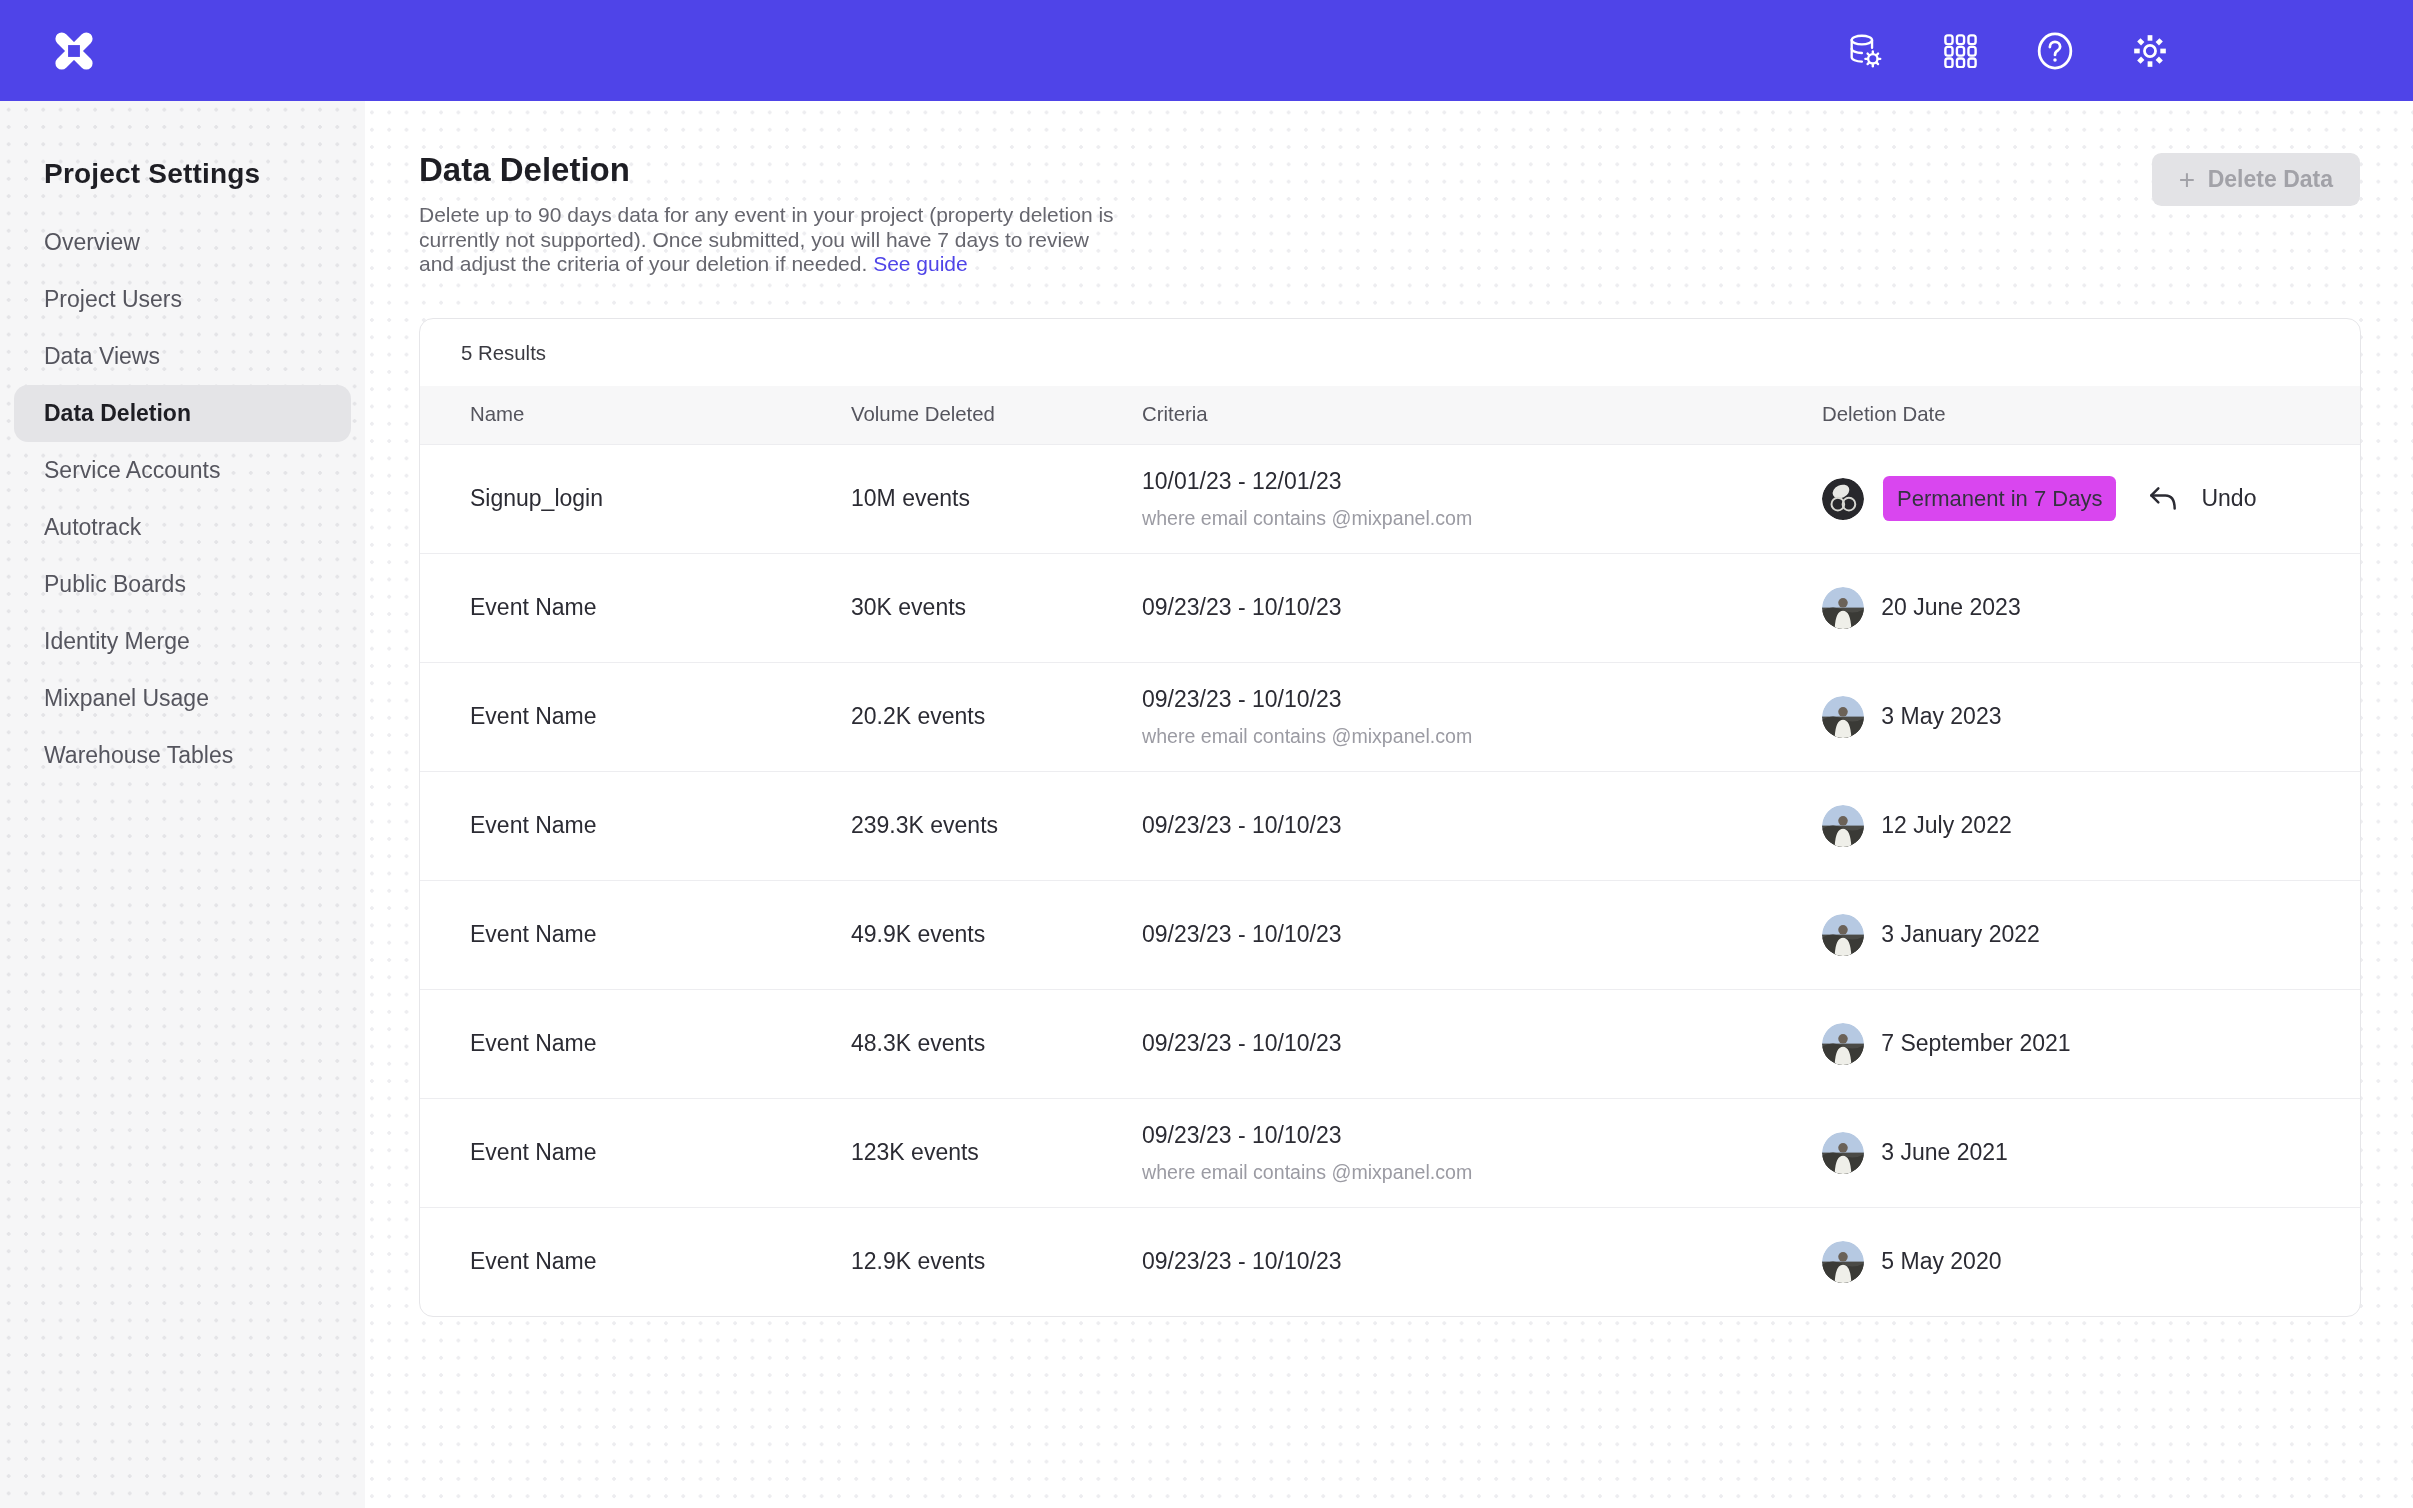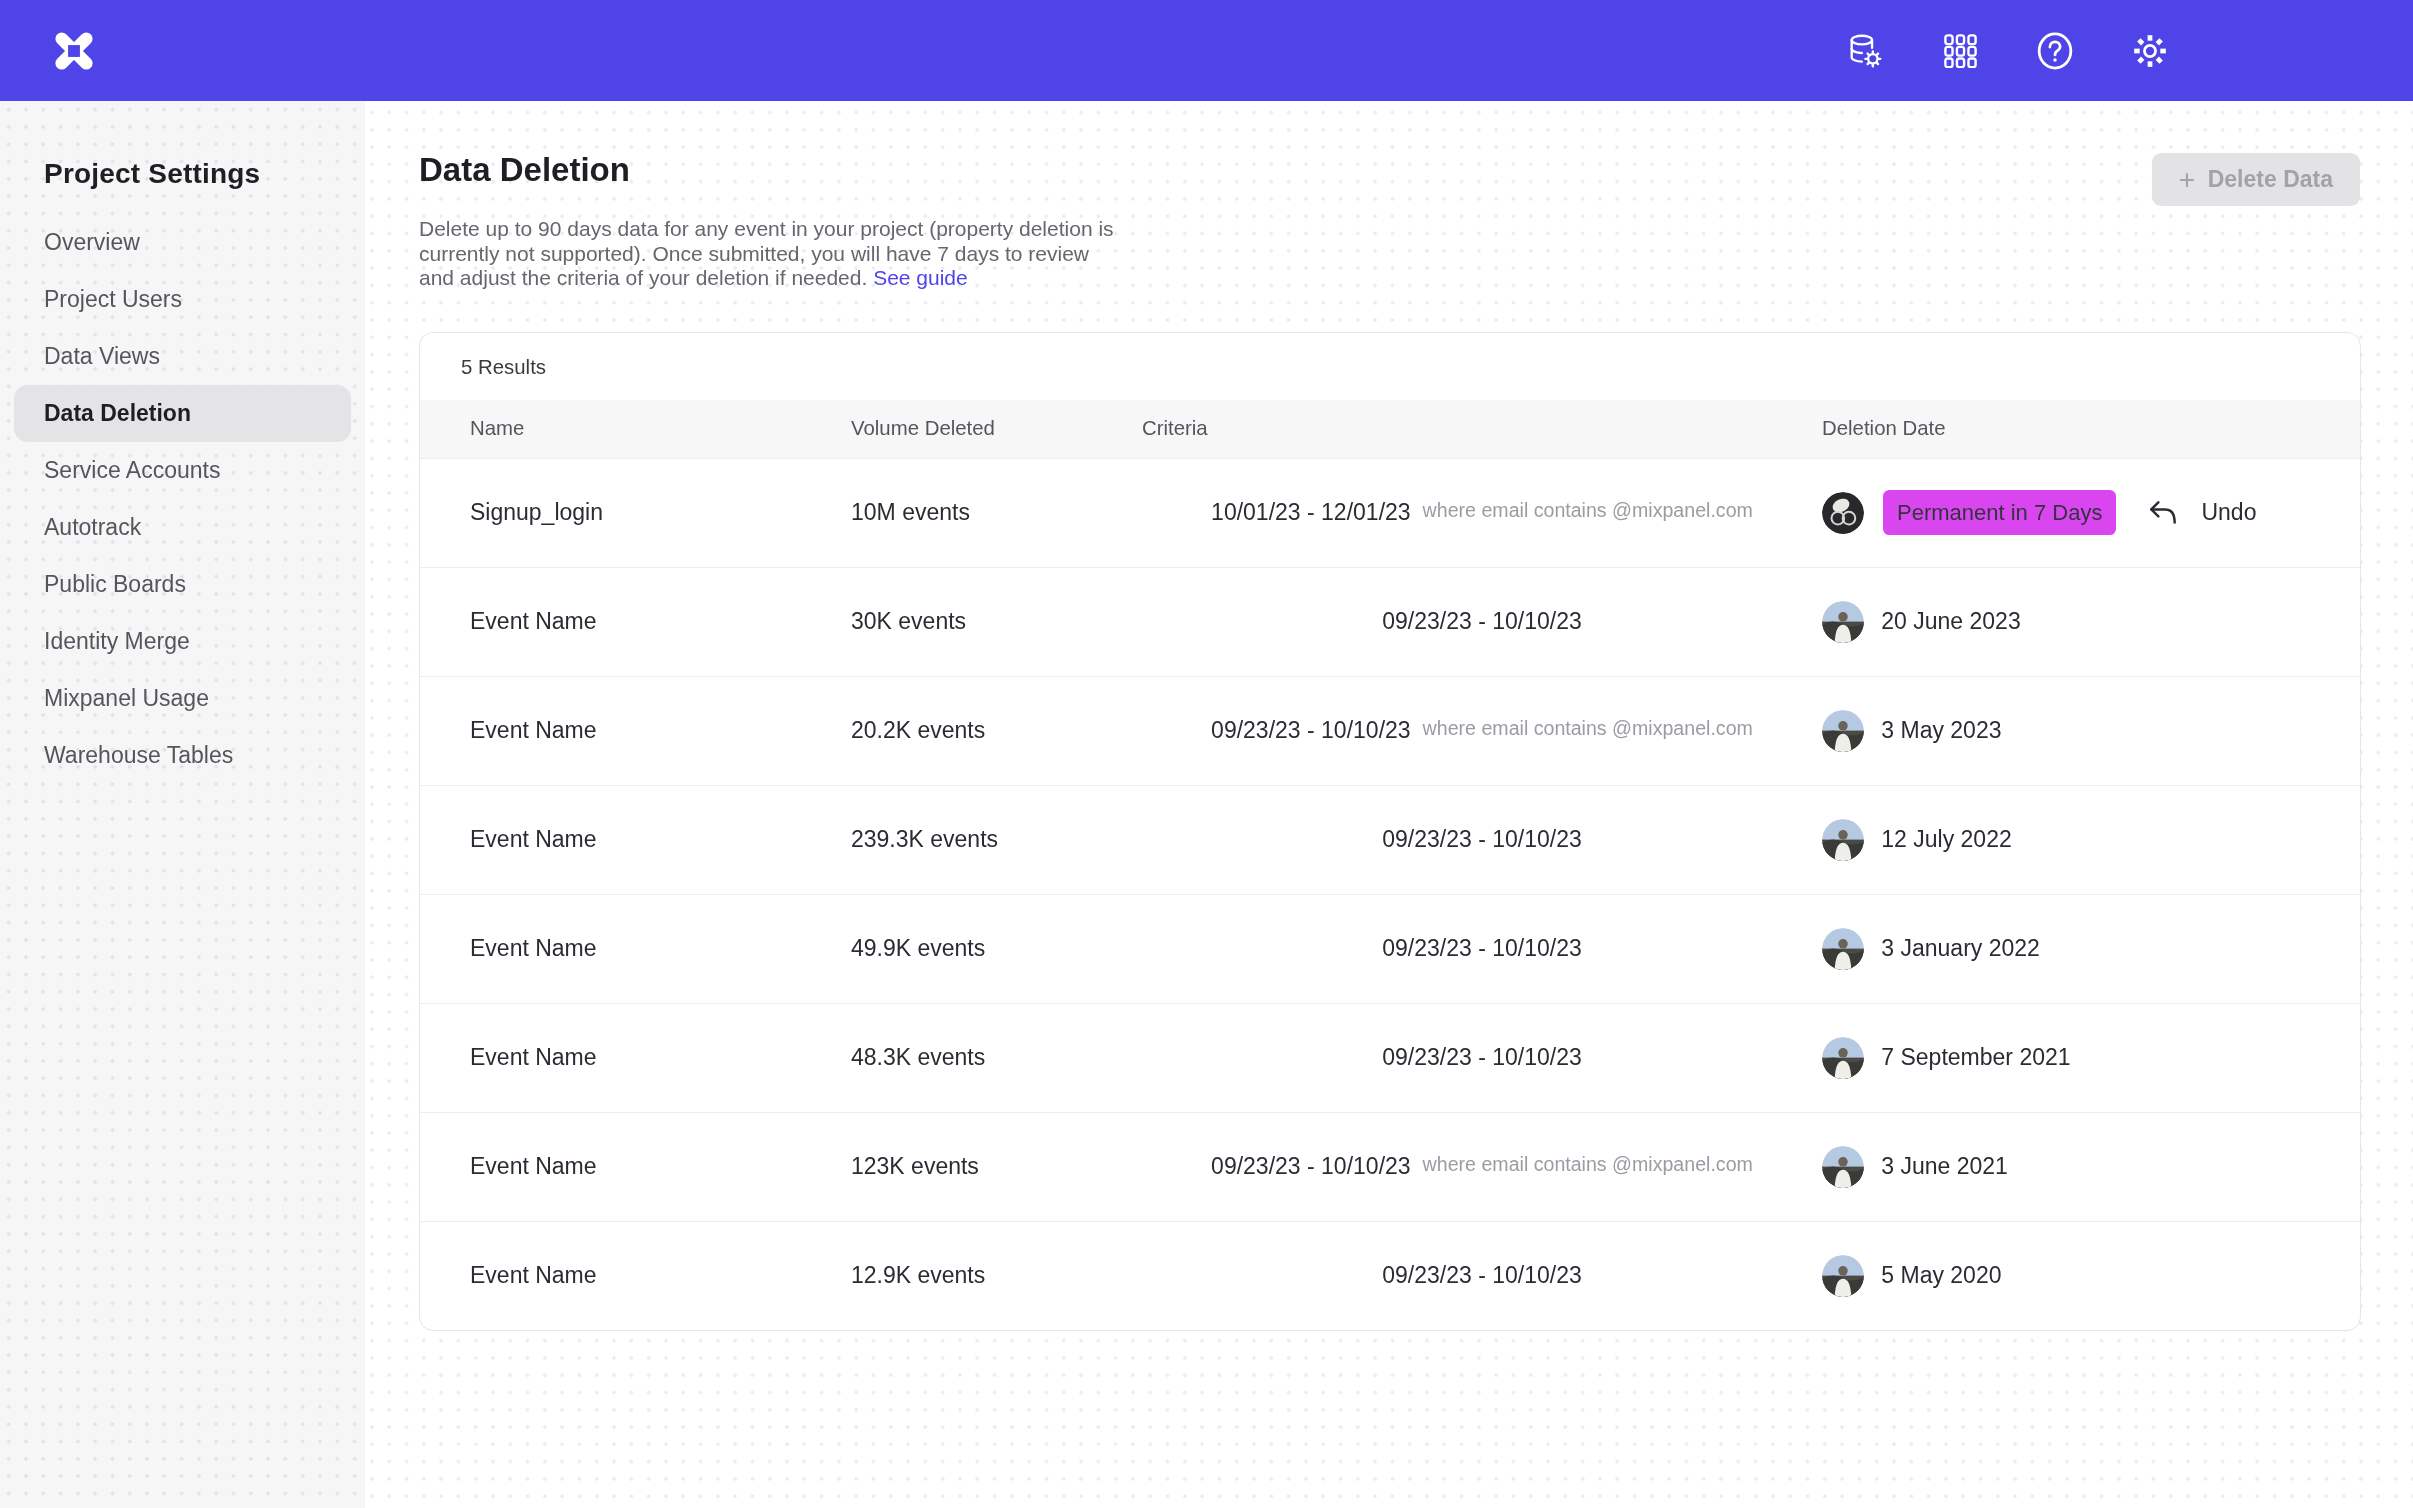--- a/index.html
+++ b/index.html
@@ -48,21 +48,21 @@
   .side-item.active { background:#e4e4e7; }
   .side-item.active span { color:#1e1e24; font-weight:bold; }
 
   
   .main {
     position:absolute; top:101px; left:365px; right:0; bottom:0;
     padding:50px 53px 0 54px;
   }
   .page-title { font-size:33px; font-weight:bold; color:#1e1e24; }
   .page-desc {
-    margin-top:28px; width:699px; font-size:21px; line-height:1.17;
+    margin-top:14px; width:699px; font-size:21px; line-height:1.17;
     color:#66666e;
   }
   .see-guide { color:#4f44e8; text-decoration:none; cursor:pointer; }
 
   .delete-btn {
     position:absolute; top:52px; right:53px;
     height:53px; padding:0 27px;
     background:#e3e3e6; border:none; border-radius:9.4px;
     display:flex; align-items:center; gap:12.6px;
     font-family:inherit; font-size:23px; font-weight:bold; color:#a2a2a8;
@@ -81,21 +81,21 @@
     display:grid; grid-template-columns:381px 291px 680px 1fr;
     padding:0 50px; height:58px; align-items:center;
     background:#f7f7f8; font-size:20.4px; color:#55555e;
   }
   .trow {
     display:grid; grid-template-columns:381px 291px 680px 1fr;
     padding:0 50px; height:109px; align-items:center;
     border-top:1.6px solid #ededf0;
     font-size:23px; color:#2b2b33;
   }
-  .criteria-cell { display:flex; gap:12px; justify-content:center; }
+  .criteria-cell { display:flex; flex-direction:column; gap:12px; justify-content:center; }
   .criteria-sub { font-size:19.6px; color:#9b9ba3; }
 
   .deletion-cell { display:flex; align-items:center; }
   .avatar { width:42px; height:42px; border-radius:50%; flex:0 0 auto; display:block; }
   .deletion-date { margin-left:17.3px; }
   .badge {
     margin-left:19px; background:#d946ef; border-radius:6.3px;
     padding:9.4px 14px; font-size:22px; color:#34323f; white-space:nowrap;
   }
   .undo {

